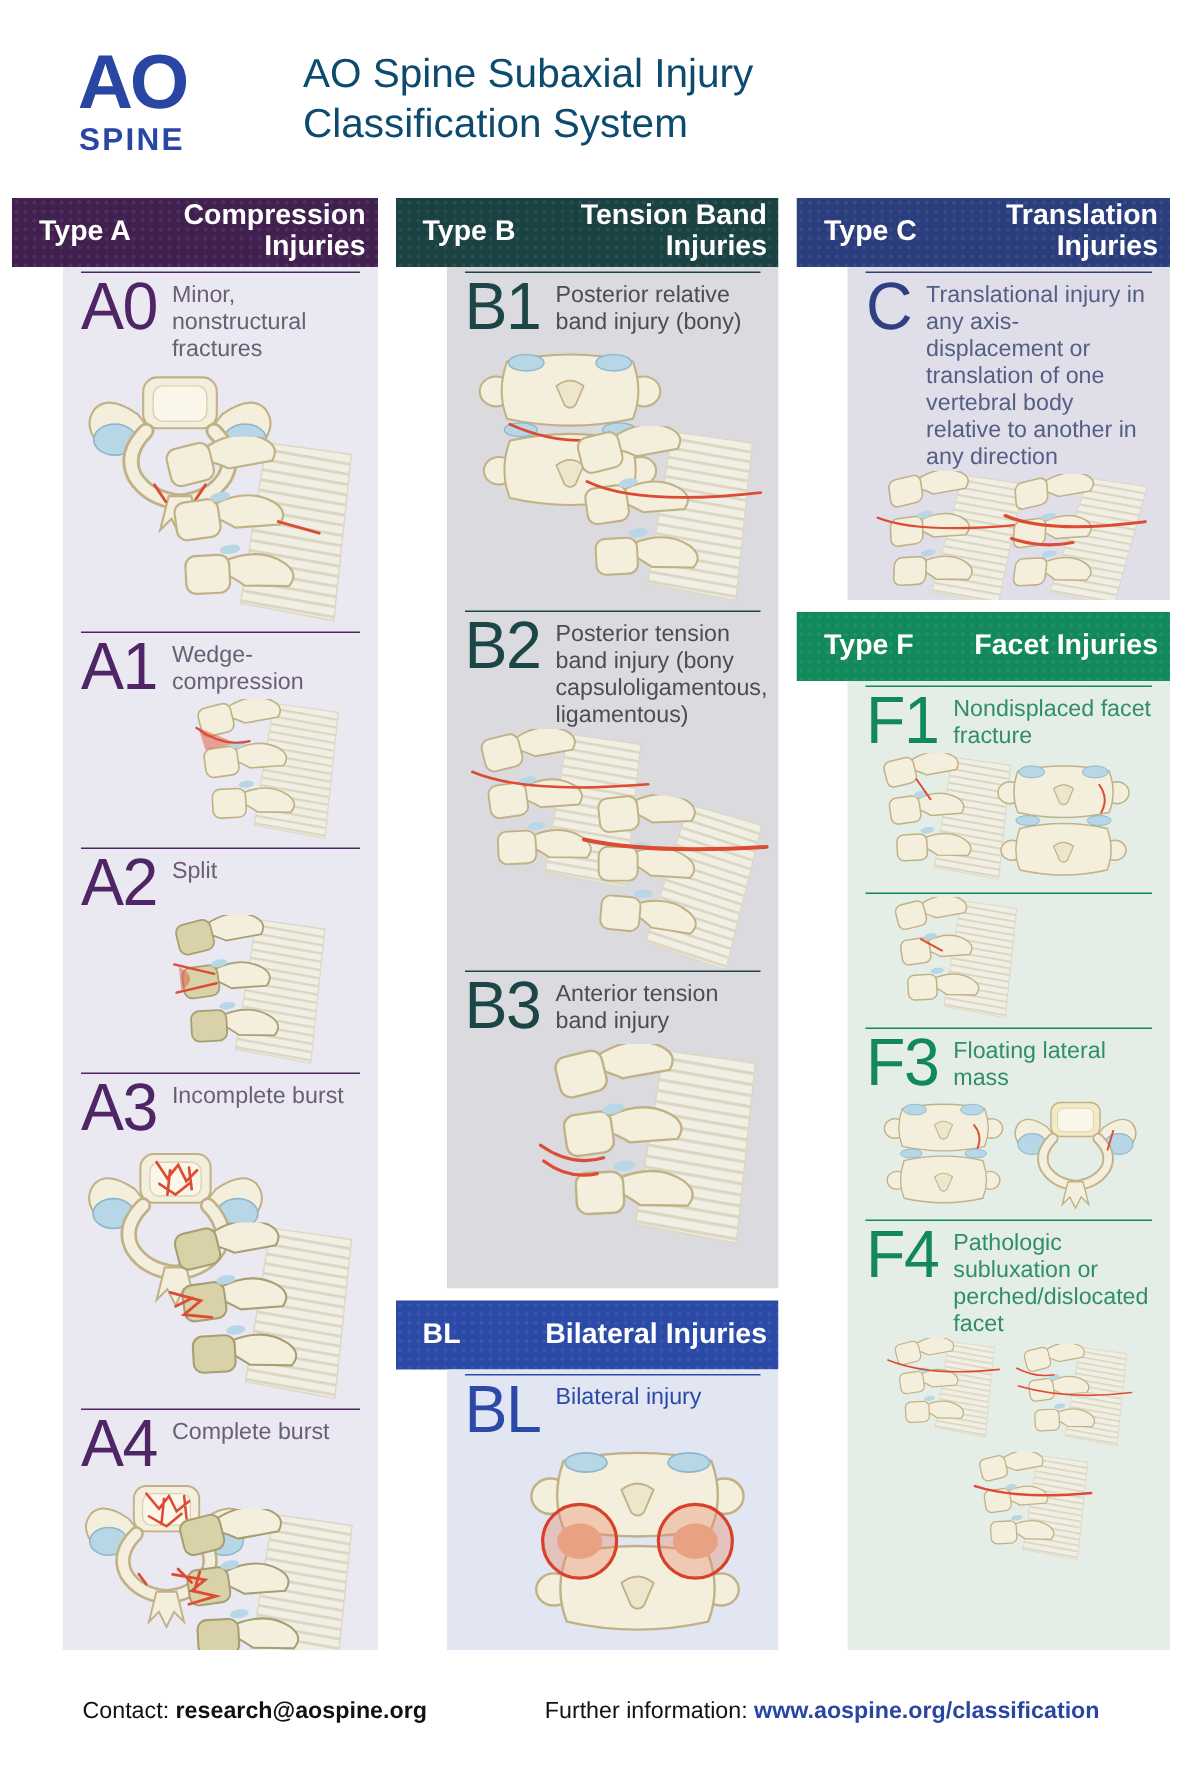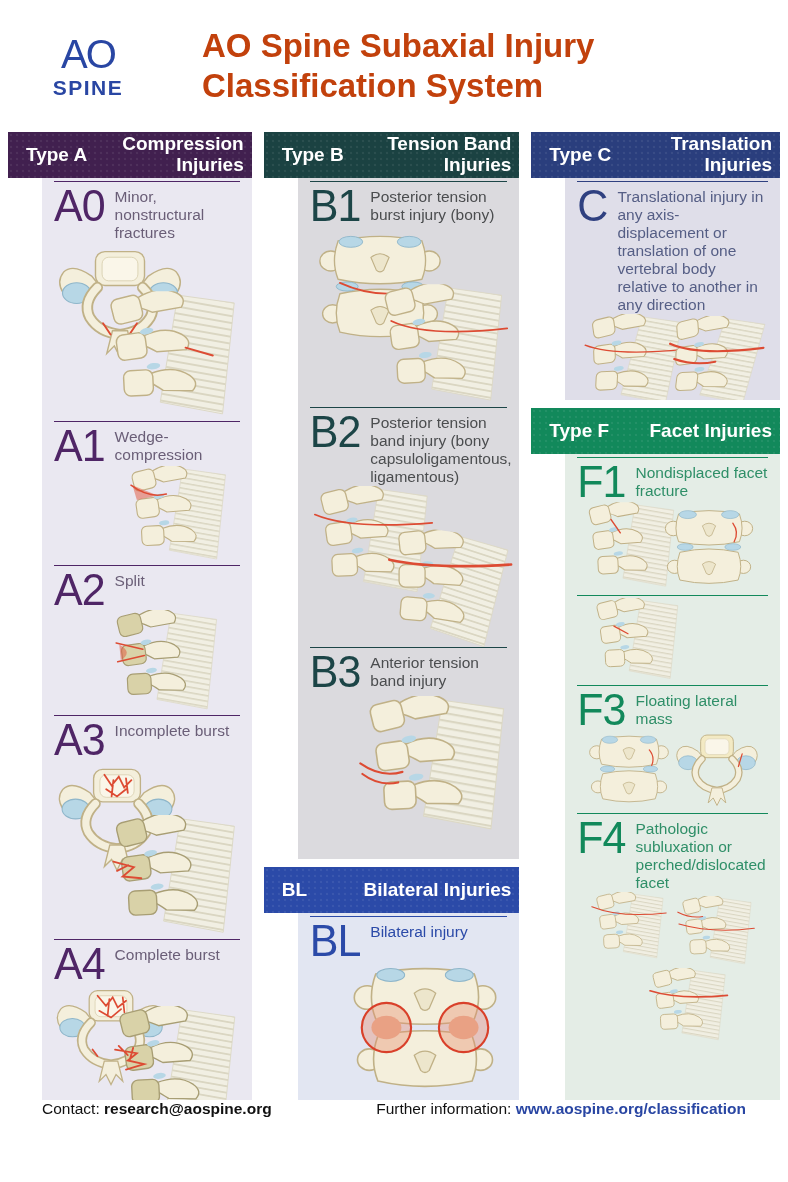--- a/index.html
+++ b/index.html
@@ -6,23 +6,23 @@
   html,body { width:788px; }
   body {
     font-family:"Liberation Sans", sans-serif;
     background:#ffffff; color:#222;
   }
   .page { width:788px; height:1182px; display:flex; flex-direction:column; overflow:hidden; background:#fff; }
 
   
   header { height:132px; display:flex; align-items:center; padding:0 24px 0 40px; gap:66px; }
   .logo { color:#2946A3; text-align:center; width:96px; line-height:1; }
-  .logo .ao { font-size:40px; font-weight:normal; letter-spacing:-2px; display:block; }
+  .logo .ao { font-size:51px; font-weight:bold; letter-spacing:-2px; display:block; }
   .logo .spine { font-size:21px; font-weight:bold; letter-spacing:1.5px; display:block; margin-top:3px; }
-  .title { color:#c2410c; font-size:33px; font-weight:bold; line-height:1.22; width:400px; }
+  .title { color:#0c4a6e; font-size:27px; font-weight:normal; line-height:1.22; width:400px; }
 
   
   main { height:968px; display:flex; gap:12px; padding:0 8px; }
   .col { display:flex; flex-direction:column; overflow:hidden; }
   .col-a { width:245px; }
   .col-b { width:257px; }
   .col-c { width:250px; }
 
   .band {
     height:46px; flex:0 0 46px; color:#fff; font-weight:bold; font-size:19px;
@@ -51,21 +51,21 @@
           transform:scaleY(1.04); flex:0 0 auto; }
   .desc { font-size:15.5px; line-height:1.16; color:var(--desc); padding-top:4px; }
 
   .illo { position:relative; }
   .illo svg { position:absolute; overflow:visible; }
   .crack { stroke:#DD4B33; stroke-width:2; fill:none; stroke-linecap:round; }
   .crack.thick { stroke-width:3; }
   .blcirc { fill:rgba(232,140,108,.38); stroke:#D9402A; stroke-width:2; }
 
   
-  footer { height:82px; display:flex; padding:0 42px; font-size:15.5px; color:#111; }
+  footer { height:82px; display:flex; align-items:center; padding:0 55px; font-size:15.5px; color:#111; }
   footer .seg b { font-weight:bold; }
   footer .info { margin-left:auto; }
   footer a { color:#2946A3; font-weight:bold; text-decoration:none; }
 </style>
 </head>
 <body>
 
 <svg width="0" height="0" style="position:absolute" aria-hidden="true">
   <defs>
     <pattern id="hatch" width="7" height="7" patternUnits="userSpaceOnUse" patternTransform="rotate(100)">
@@ -223,21 +223,21 @@
     <div class="col col-b">
       <div class="band band-b">
         <span>Type B</span>
         <span class="bname">Tension Band Injuries</span>
       </div>
       <div class="colbody body-b" style="flex:0 0 681px">
 
         <hr class="rule">
         <div class="lbl">
           <span class="code">B1</span>
-          <span class="desc">Posterior tension burst injury (bony)</span>
+          <span class="desc">Posterior relative band injury (bony)</span>
         </div>
         <div class="illo" style="height:178px">
           <svg viewBox="0 0 140 124" style="left:8px;top:4px;width:128px;height:113px">
             <use href="#sym-posterior"></use>
               <path class="crack" d="M26 58 Q70 78 114 64"></path>
           </svg>
           <svg viewBox="0 0 150 130" style="right:0;bottom:0;width:138px;height:120px">
             <use href="#sym-lateral"></use>
               <path class="crack" d="M22 40 Q60 58 148 48"></path>
           </svg>

